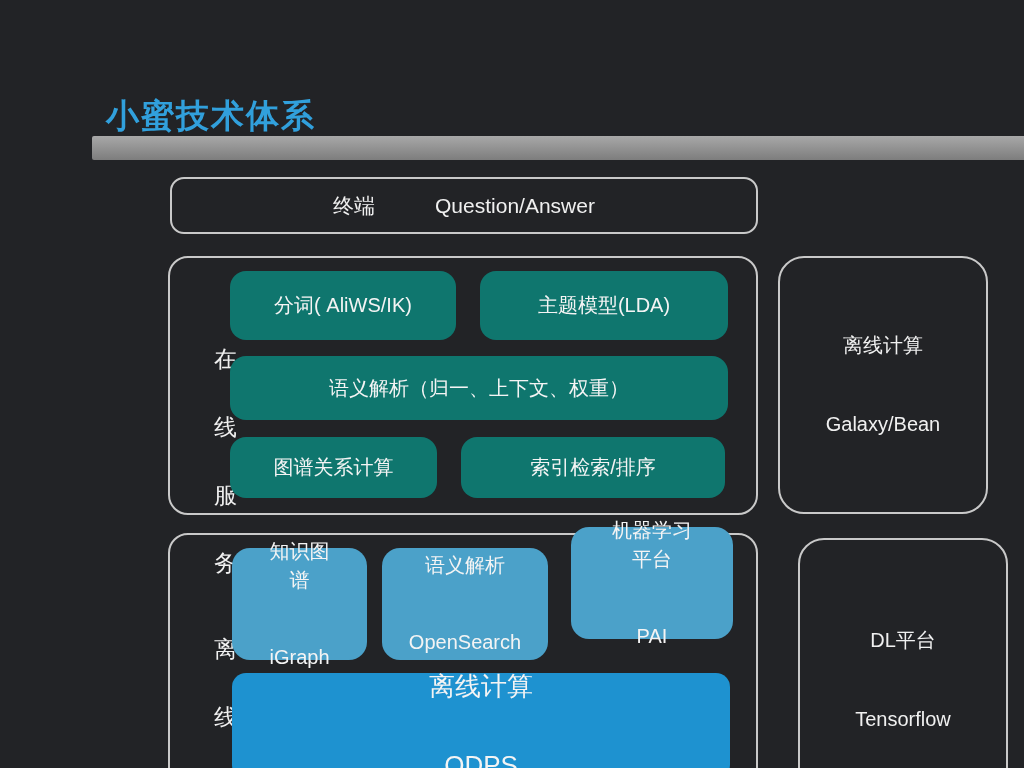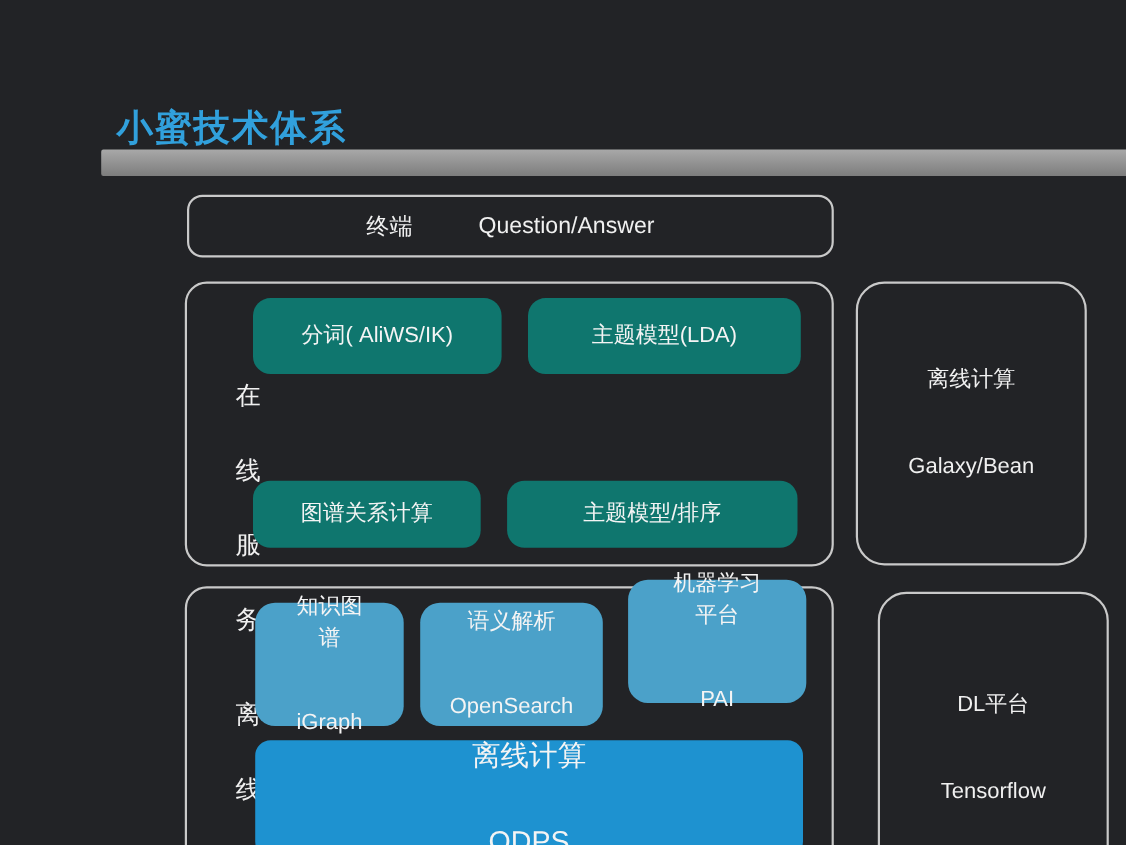--- a/index.html
+++ b/index.html
@@ -145,25 +145,28 @@
     <span>服</span>
     <span>务</span>
   </div>
 
   <div class="fill-box green box-seg">
     <span>分词( AliWS/IK)</span>
   </div>
   <div class="fill-box green box-topic">
     <span>主题模型(LDA)</span>
   </div>
+  <div class="fill-box green box-semantic">
+    <span>语义解析（归一、上下文、权重）</span>
+  </div>
   <div class="fill-box green box-graphrel">
     <span>图谱关系计算</span>
   </div>
   <div class="fill-box green box-index">
-    <span>主题模型/排序</span>
+    <span>索引检索/排序</span>
   </div>
 
   <div class="outline-box side-panel stream-panel">
     <div>离线计算</div>
     <div>Galaxy/Bean</div>
   </div>
 
   <div class="outline-box offline-group"></div>
   <div class="vlabel offline-vlabel">
     <span>离</span>

